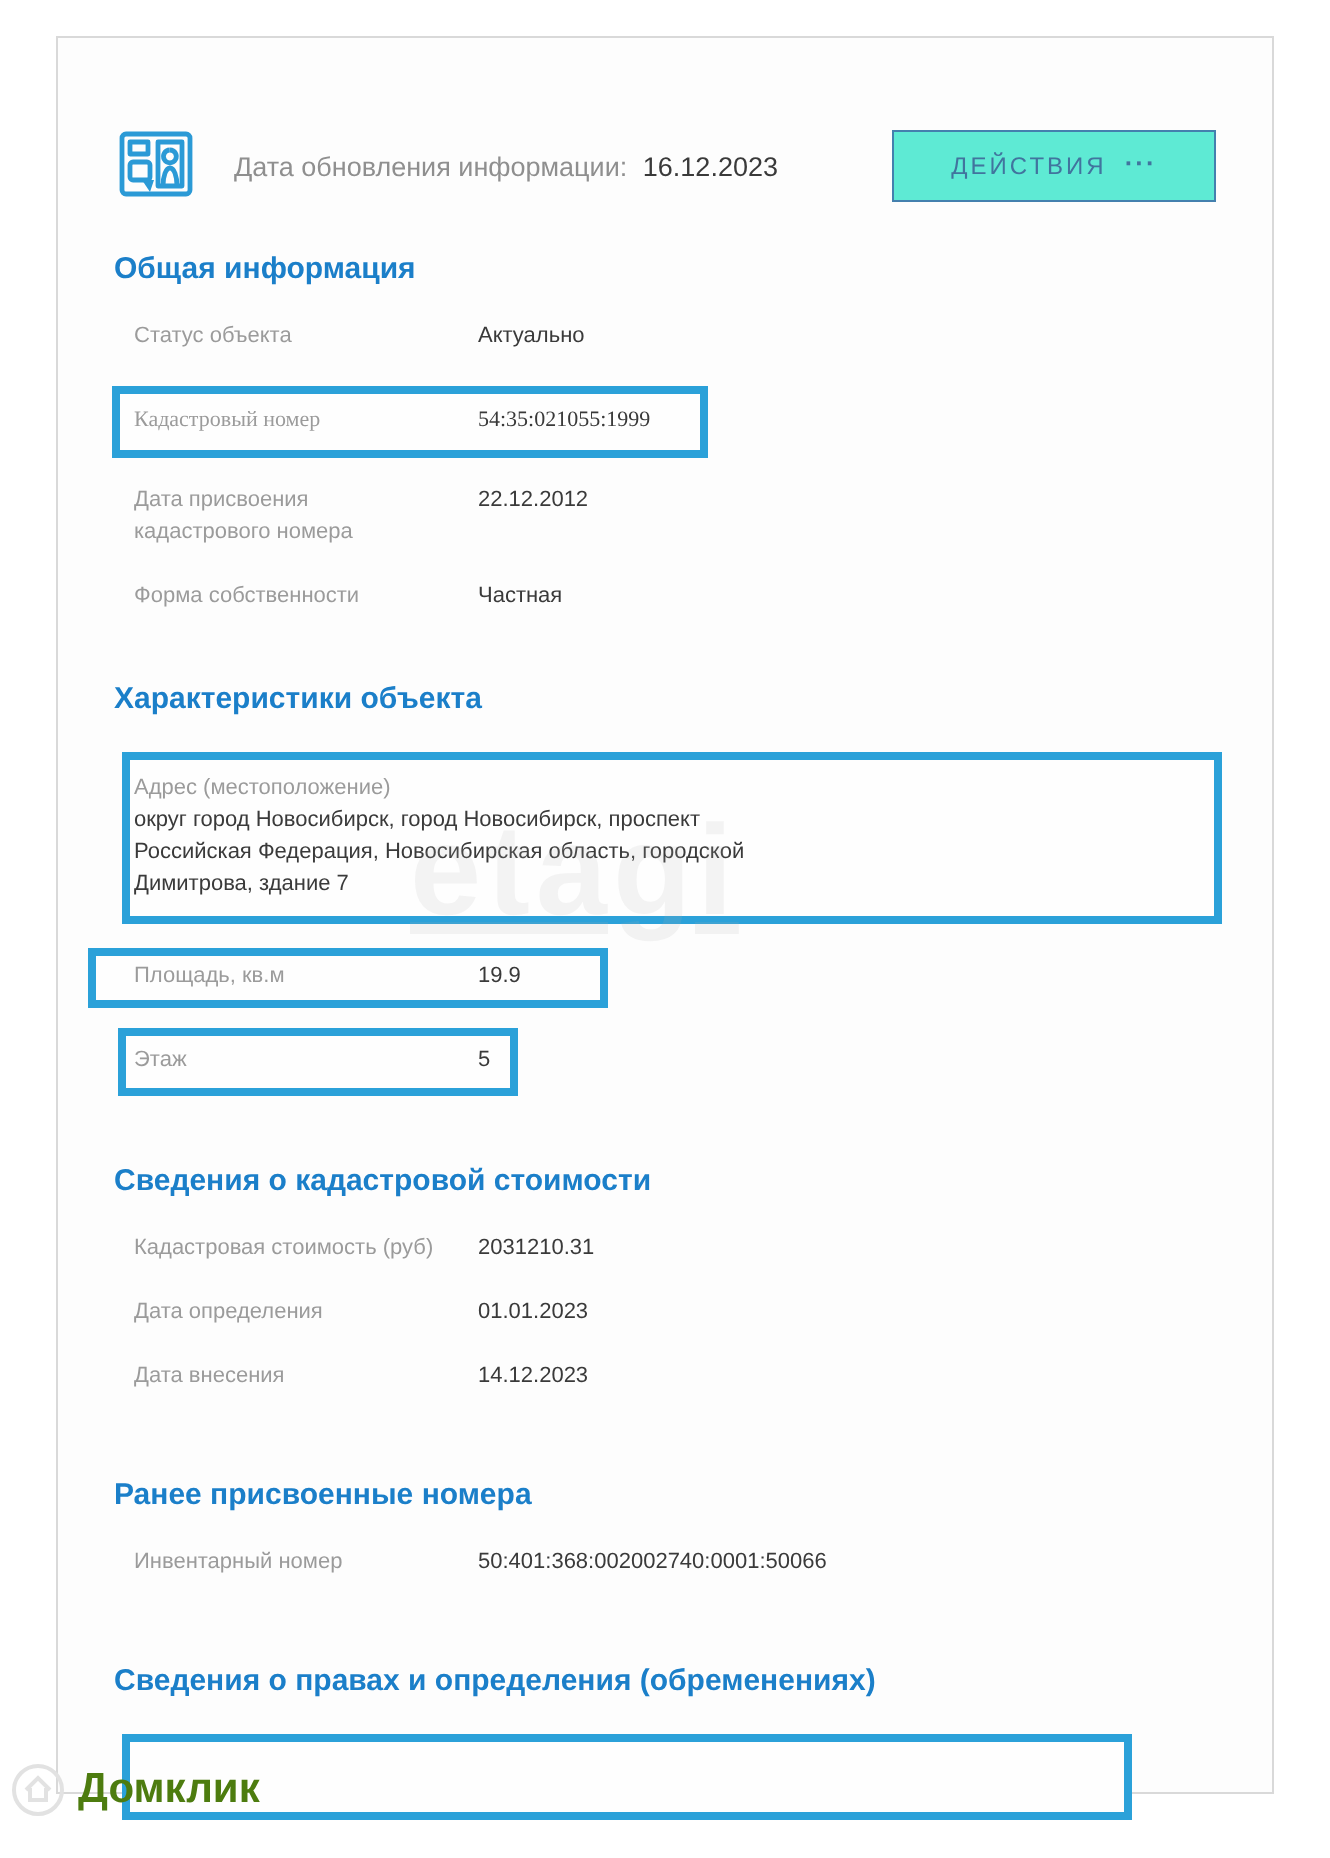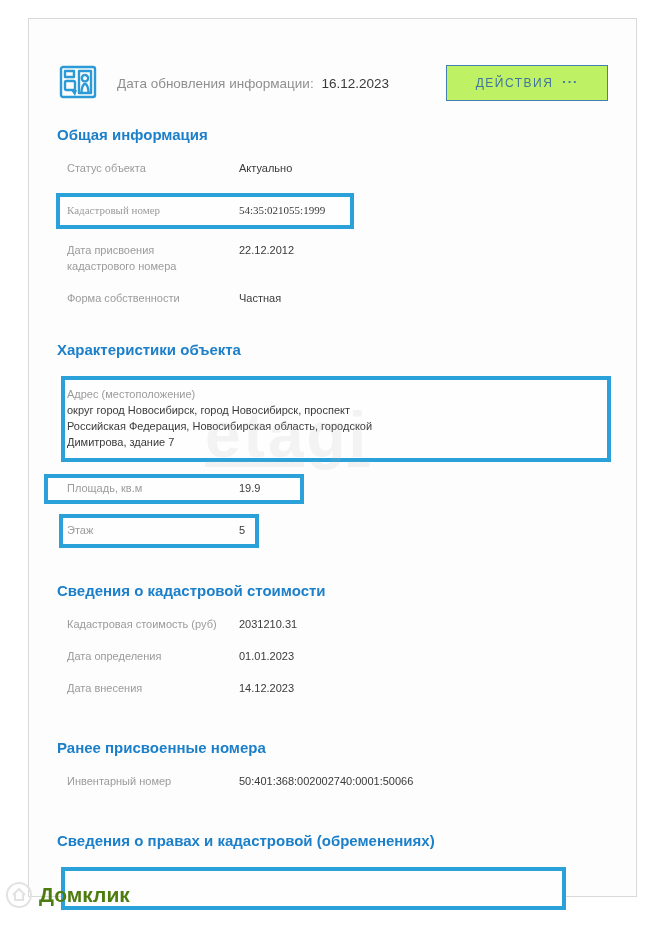--- a/index.html
+++ b/index.html
@@ -21,21 +21,21 @@
   }
   
   .hdr { display:flex; align-items:center; }
   .hdr-icon { width:42px; height:42px; flex:none; }
   .hdr-text { margin-left:18px; font-size:13.5px; }
   .hdr-label { color:#8f8f8f; }
   .hdr-value { color:#3a3a3a; margin-left:4px; }
   .actions-btn {
     margin-left:auto;
     width:162px; height:36px;
-    background:#bef264;
+    background:#5eead4;
     border:1px solid #4480ae;
     color:#41749e;
     font-family:"Liberation Sans", sans-serif;
     font-size:12px; letter-spacing:1.5px;
     display:flex; align-items:center; justify-content:center; gap:9px;
     cursor:pointer;
   }
   .actions-dots { letter-spacing:1px; font-weight:bold; font-size:13px; position:relative; top:-2px; }
   
   .section { margin-top:34px; }
@@ -163,21 +163,21 @@
 
   <div class="section gap-lg">
     <div class="section-title">Ранее присвоенные номера</div>
     <div class="row">
       <span class="label">Инвентарный номер</span>
       <span class="value">50:401:368:002002740:0001:50066</span>
     </div>
   </div>
 
   <div class="section gap-lg">
-    <div class="section-title">Сведения о правах и кадастровой (обременениях)</div>
+    <div class="section-title">Сведения о правах и определения (обременениях)</div>
     <div class="row hl hl-rights">
       
       
     </div>
   </div>
 
 </div>
 
 <div class="wm-center">etagi</div>
 

